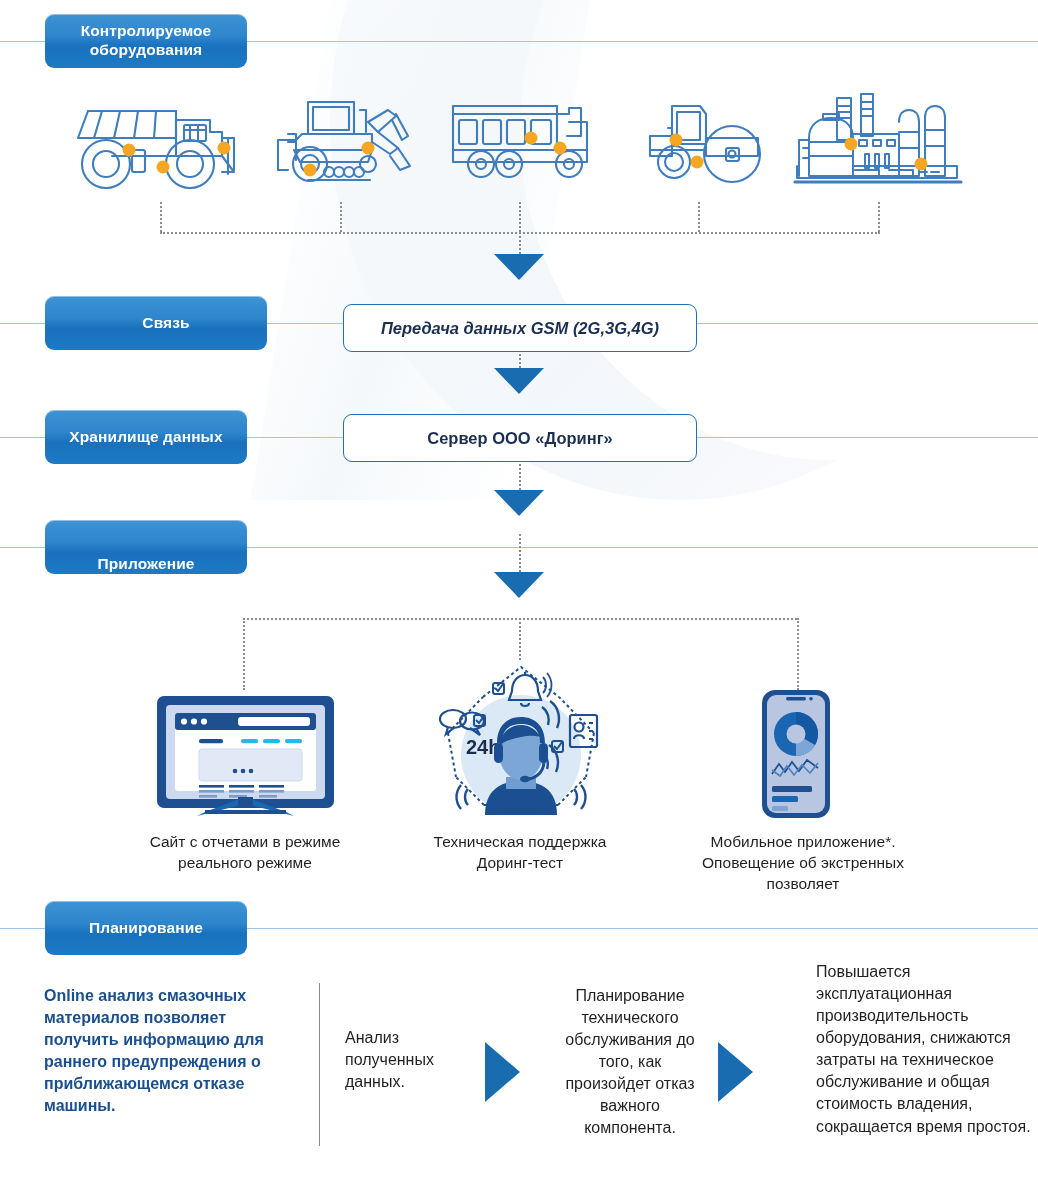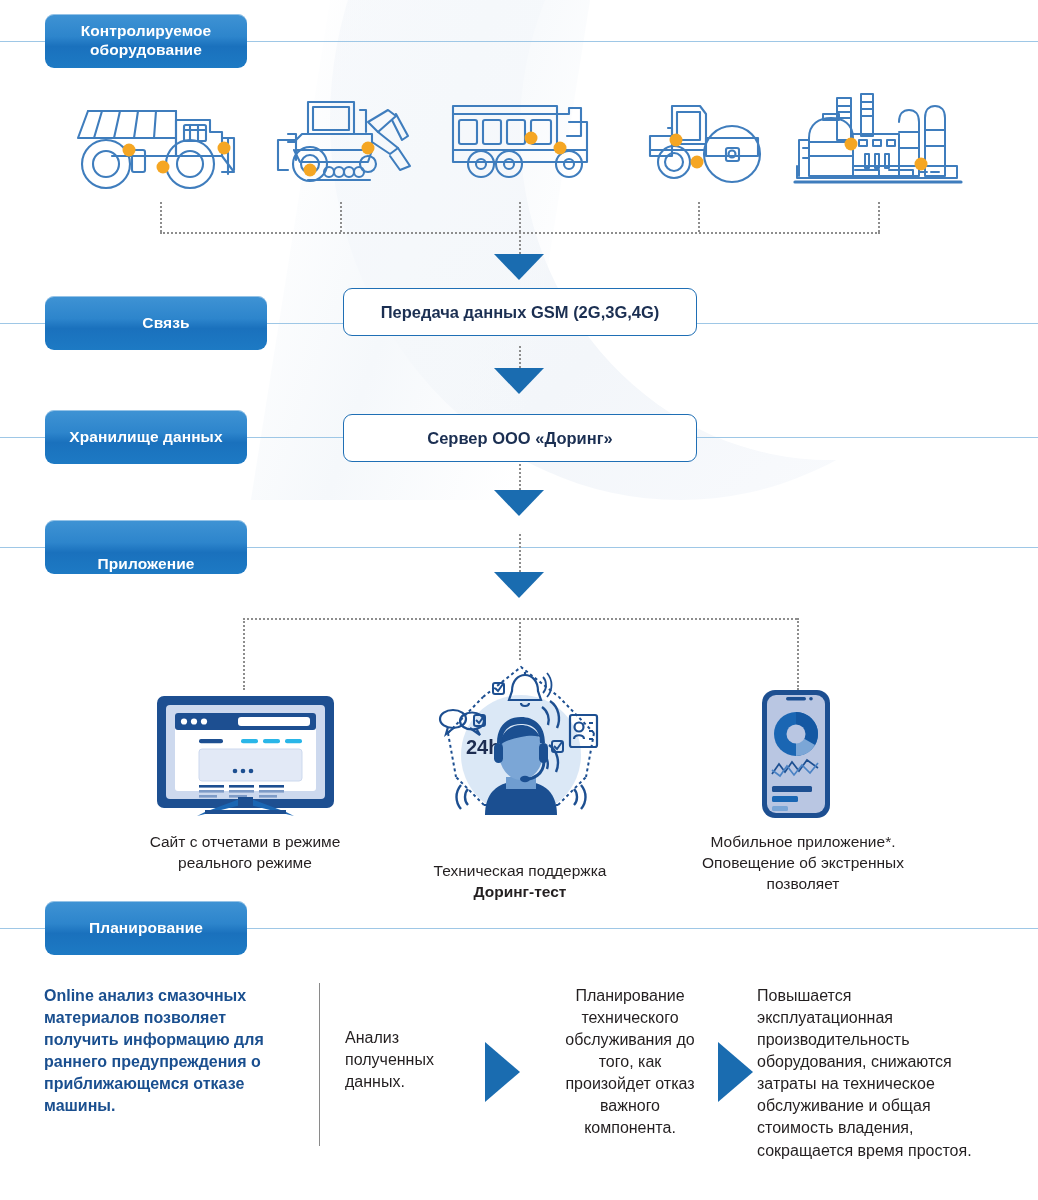--- a/index.html
+++ b/index.html
@@ -123,21 +123,21 @@
 
   
   .app-icon { position: absolute; }
   .app-caption {
     position: absolute;
     text-align: center;
     font-size: 15.5px;
     line-height: 1.35;
     color: #231f20;
   }
-  .app-caption b { font-weight: 700; }
+  .app-caption b { font-weight: 400; }
 
   
   .svc-col {
     position: absolute;
     font-size: 16px;
     line-height: 1.38;
     color: #231f20;
   }
   .svc-col.lead {
     color: #1a4f8f;
@@ -153,21 +153,21 @@
 <body>
 
 <div class="bg-swoosh swoosh-a"></div>
 <div class="bg-swoosh swoosh-b"></div>
 <div class="bg-swoosh swoosh-c"></div>
 
 <div class="rule" style="top:41px;"></div>
 <div class="section-label" style="top:14px;justify-content:center;">
   <span>
     <span>Контролируемое</span><br>
-    <span>оборудование</span>
+    <span>оборудования</span>
   </span>
 </div>
 
 <div class="equip" style="left:72px;">
   <svg width="175" height="100" viewBox="0 0 175 100" fill="none" stroke="#3f7dbd" stroke-width="2.1" stroke-linejoin="round" stroke-linecap="round">
     <path d="M6 46 L16 19 L104 19 L104 46 Z"></path>
     <path d="M16 19 L104 19"></path>
     <path d="M30 19 L22 46 M48 19 L42 46 M66 19 L62 46 M84 19 L82 46"></path>
     <path d="M104 28 L104 64 L150 64 L150 40 L138 40 L138 28 Z"></path>
     <rect x="112" y="33" width="22" height="16" rx="1.5"></rect>
@@ -284,21 +284,21 @@
 <div class="dot-v" style="left:878px; top:202px; height:30px;"></div>
 <div class="dot-h" style="left:160px; top:232px; width:720px;"></div>
 <div class="dot-v" style="left:519px; top:232px; height:22px;"></div>
 
 <div class="arrow-down" style="left:494px; top:254px;"></div>
 
 <div class="rule" style="top:323px;"></div>
 <div class="section-label" style="top:296px;padding-left:20px;">
   <span>Связь</span>
 </div>
-<div class="flow-box" style="top:288px;">
+<div class="flow-box" style="top:304px;font-style:italic;">
   <span>Передача данных GSM (2G,3G,4G)</span>
 </div>
 
 <div class="dot-v" style="left:519px; top:346px; height:22px;"></div>
 <div class="arrow-down" style="left:494px; top:368px;"></div>
 
 <div class="rule" style="top:437px;"></div>
 <div class="section-label" style="top:410px;text-align:right;">
   <span>Хранилище данных</span>
 </div>
@@ -448,21 +448,21 @@
     <rect x="20" y="98" width="40" height="6" rx="1.5" fill="#1d4f91"></rect>
     <rect x="20" y="108" width="26" height="6" rx="1.5" fill="#1a66b3"></rect>
     <rect x="20" y="118" width="16" height="5" rx="1.5" fill="#7ba6d6"></rect>
   </svg>
 </div>
 
 <div class="app-caption" style="left:120px; top:832px; width:250px;">
   <span>Сайт с отчетами в режиме</span><br>
   <span>реального режиме</span>
 </div>
-<div class="app-caption" style="left:400px; top:832px; width:240px;margin-top:29px;">
+<div class="app-caption" style="left:400px; top:832px; width:240px;">
   <span>Техническая поддержка</span><br>
   <b>Доринг-тест</b>
 </div>
 <div class="app-caption" style="left:668px; top:832px; width:270px;">
   <span>Мобильное приложение*.</span><br>
   <span>Оповещение об экстренных</span><br>
   <span>позволяет</span>
 </div>
 
 <div class="rule" style="top:928px;"></div>
@@ -475,15 +475,15 @@
 </div>
 <div class="svc-divider" style="left:319px; top:983px; height:163px;"></div>
 <div class="svc-col" style="left:345px; top:1027px; width:135px;">
   <span>Анализ полученных данных.</span>
 </div>
 <div class="arrow-right" style="left:485px; top:1042px;"></div>
 <div class="svc-col" style="left:555px; top:985px; width:150px;text-align:center;">
   <span>Планирование технического обслуживания до того, как произойдет отказ важного компонента.</span>
 </div>
 <div class="arrow-right" style="left:718px; top:1042px;"></div>
-<div class="svc-col" style="left:757px; top:961px; width:215px;margin-top:24px;">
+<div class="svc-col" style="left:816px; top:961px; width:215px;">
   <span>Повышается эксплуатационная производительность оборудования, снижаются затраты на техническое обслуживание и общая стоимость владения, сокращается время простоя.</span>
 </div>
 
 </body></html>

